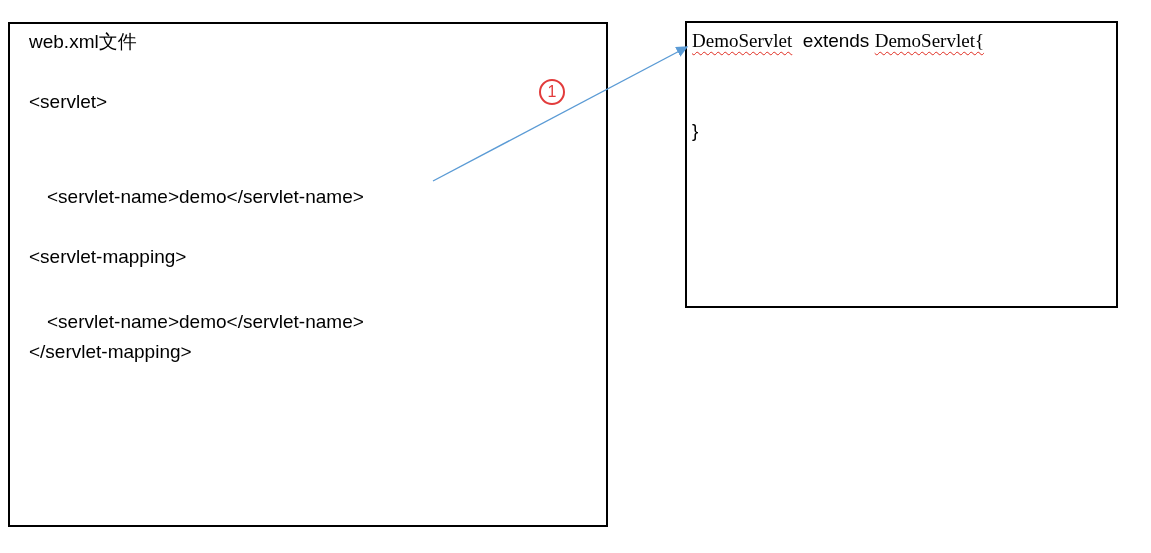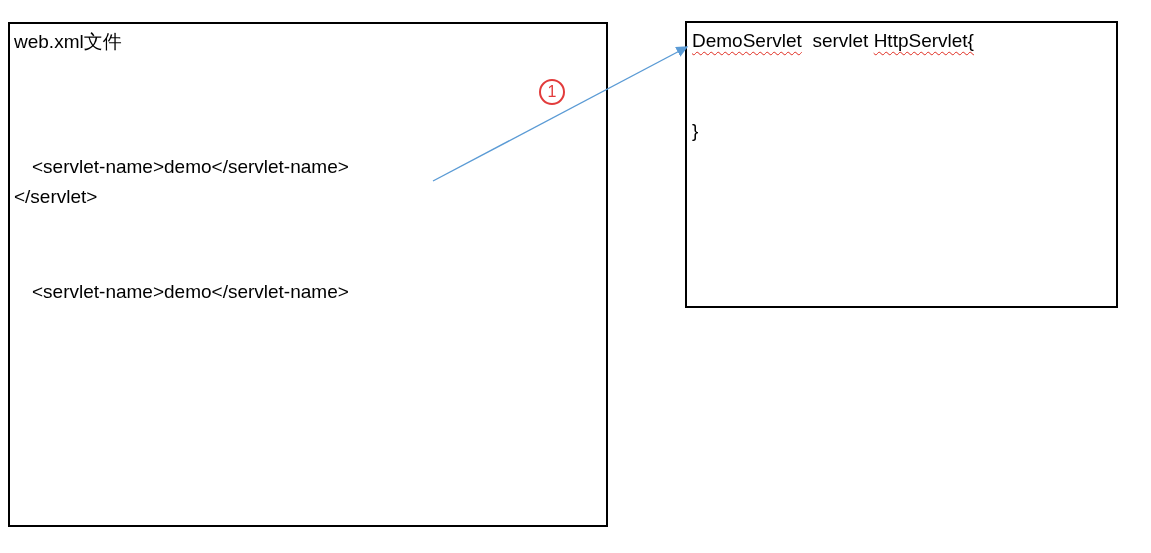--- a/index.html
+++ b/index.html
@@ -19,21 +19,21 @@
     position: absolute;
     background: #ffffff;
     border: 2px solid #000000;
     box-sizing: border-box;
   }
   .left-box {
     left: 8px;
     top: 22px;
     width: 600px;
     height: 505px;
-    padding: 3px 4px 0 4px;
+    padding: 3px 4px 0 19px;
   }
   .right-box {
     left: 685px;
     top: 21px;
     width: 433px;
     height: 287px;
     padding: 3px 4px 0 5px;
   }
   .line {
     height: 30px;
@@ -42,20 +42,21 @@
     color: #000000;
     white-space: pre;
   }
   .indent { padding-left: 18px; margin-top: 35px; }
   .misspell {
     text-decoration: underline;
     text-decoration-style: wavy;
     text-decoration-color: var(--color-misspell, #e02b20);
     text-decoration-thickness: 1px;
     text-underline-offset: 4px;
+    font-family: Liberation Serif, serif;
   }
   .arrow-svg {
     position: absolute;
     left: 0;
     top: 0;
     width: 1151px;
     height: 553px;
     pointer-events: none;
   }
   .arrow-line {
@@ -82,29 +83,31 @@
   }
 </style>
 </head>
 <body>
 
 <div class="page">
 
   <div class="box left-box">
     <div class="line">web.xml文件</div>
     <div class="line blank"></div>
+    <div class="line">&lt;servlet&gt;</div>
     <div class="line blank"></div>
     <div class="line indent">&lt;servlet-name&gt;demo&lt;/servlet-name&gt;</div>
-    <div class="line">&lt;/servlet&gt;</div>
     <div class="line blank"></div>
+    <div class="line">&lt;servlet-mapping&gt;</div>
     <div class="line indent">&lt;servlet-name&gt;demo&lt;/servlet-name&gt;</div>
+    <div class="line">&lt;/servlet-mapping&gt;</div>
   </div>
 
   <div class="box right-box">
-    <div class="line"><span class="misspell">DemoServlet</span><span>  servlet </span><span class="misspell">HttpServlet{</span></div>
+    <div class="line"><span class="misspell">DemoServlet</span><span>  extends </span><span class="misspell">DemoServlet{</span></div>
     <div class="line blank"></div>
     <div class="line blank"></div>
     <div class="line">}</div>
   </div>
 
   <svg class="arrow-svg" viewBox="0 0 1151 553" xmlns="http://www.w3.org/2000/svg">
     <defs>
       <marker id="arrowhead" markerWidth="10" markerHeight="9" refX="7.5" refY="4" orient="auto">
         <path class="arrow-head-path" d="M0,0 L8.5,4 L0,8 z"></path>
       </marker>

